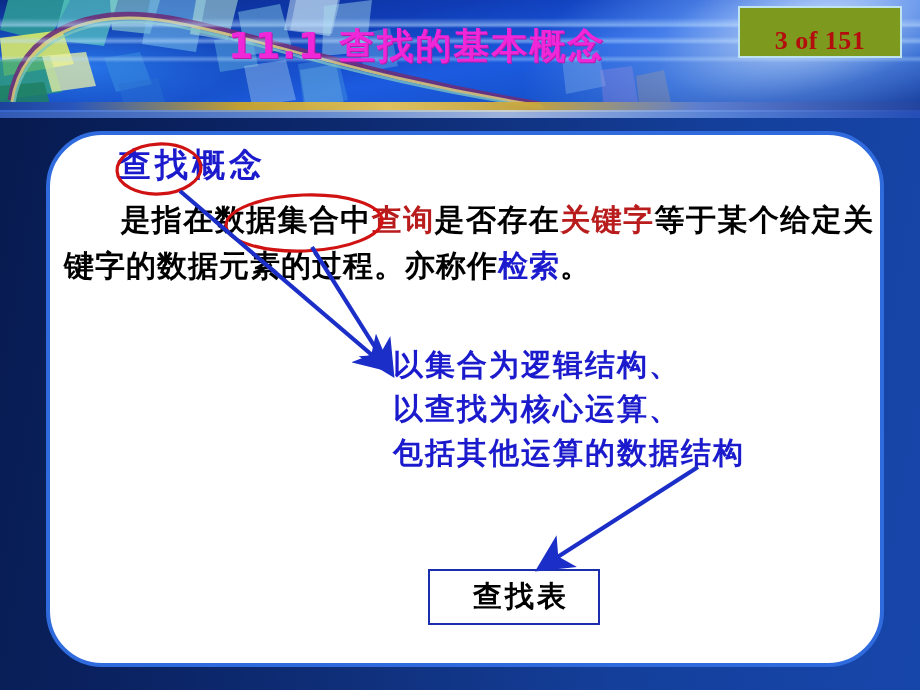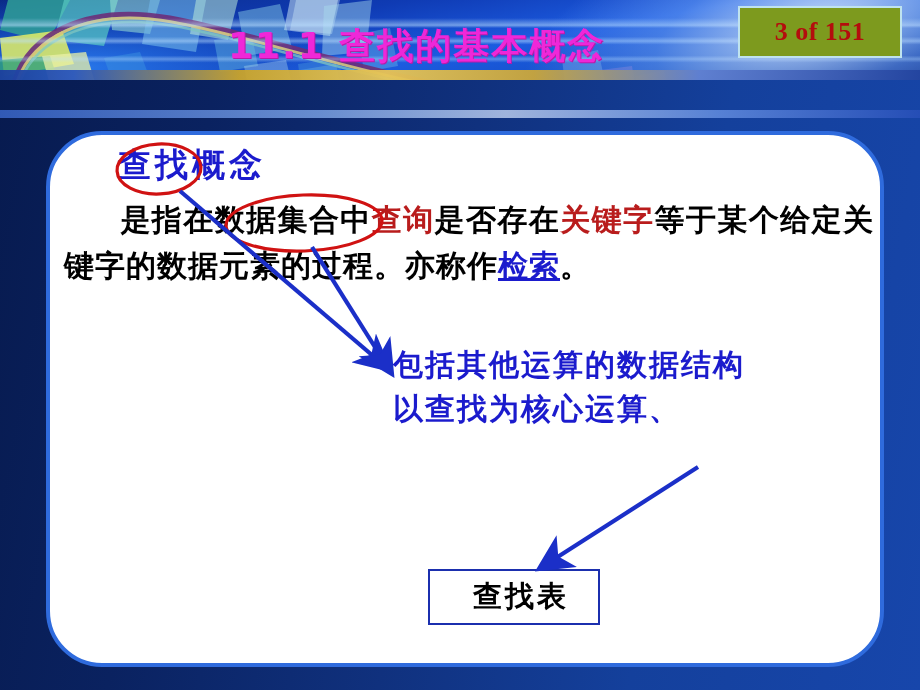--- a/index.html
+++ b/index.html
@@ -13,21 +13,21 @@
     height: 690px;
     overflow: hidden;
     font-family: "DejaVu Sans", sans-serif;
     background: linear-gradient(100deg, #071a4e 0%, #0a2260 22%, #10317e 48%, #14409c 72%, #1746ab 100%);
   }
 
   
   #banner {
     position: absolute;
     left: 0; top: 0;
-    width: 920px; height: 80px;
+    width: 920px; height: 112px;
     overflow: hidden;
     background: linear-gradient(170deg, #0a2a86 0%, #0f3bb4 30%, #1c5be0 55%, #1450c8 75%, #0d2f8e 100%);
   }
   #banner .glowband {
     position: absolute;
     left: 0; top: 18px; width: 920px; height: 72px;
     background:
       linear-gradient(180deg,
         rgba(255,255,255,0) 0%,
         rgba(190,225,255,0.55) 10%,
@@ -61,21 +61,21 @@
   }
 
   
   #counter {
     position: absolute;
     right: 18px; top: 6px;
     width: 160px; height: 48px;
     background: #7d9a1e;
     border: 2px solid #bfe3ef;
     display: flex;
-    align-items: center;
+    align-items: flex-end;
     justify-content: center;
   }
   #counter span {
     color: #b40d0d;
     font-family: "Liberation Serif", serif;
     font-weight: bold;
     font-size: 26px;
     letter-spacing: 0.5px;
   }
 
@@ -131,21 +131,21 @@
     box-sizing: border-box;
     font-size: 30px;
     font-weight: bold;
     line-height: 46px;
     letter-spacing: 1px;
     color: #000000;
     text-align: justify;
   }
   #para .indent { display: inline-block; width: 56px; }
   #para .magenta { color: #b91c1c; }
-  #para .blue { color: #1b1bcd; text-decoration: underline; }
+  #para .blue { color: #1b1bcd; }
 
   #bluelines {
     position: absolute;
     left: 343px; top: 208px;
     color: #1b1bcd;
     font-size: 30px;
     font-weight: bold;
     line-height: 44px;
     letter-spacing: 2px;
     white-space: nowrap;
@@ -238,22 +238,23 @@
 
       <div id="heading" class="cn">
         <span class="blue">查找</span><span class="blue">概念</span>
       </div>
 
       <div id="para" class="cn">
         <span class="indent"></span><span>是指在</span><span>数据集合</span><span>中</span><span class="magenta">查询</span><span>是否存在</span><span class="magenta">关键字</span><span>等于某个给定关键字的数据元素的过程。亦称作</span><span class="blue">检索</span><span>。</span>
       </div>
 
       <div id="bluelines" class="cn">
+        <div>以集合为逻辑结构、</div>
+        <div>以查找为核心运算、</div>
         <div>包括其他运算的数据结构</div>
-        <div>以查找为核心运算、</div>
       </div>
 
       <div id="tablebox" class="cn">
         <span>查找表</span>
       </div>
 
       <svg id="overlay" viewBox="0 0 838 536">
         <defs>
           <marker id="bluearrow" markerWidth="9" markerHeight="9" refX="7" refY="4.5" orient="auto" markerUnits="strokeWidth">
             <path d="M0,0 L9,4.5 L0,9 L2.4,4.5 z" fill="#1b2fc8"></path>

